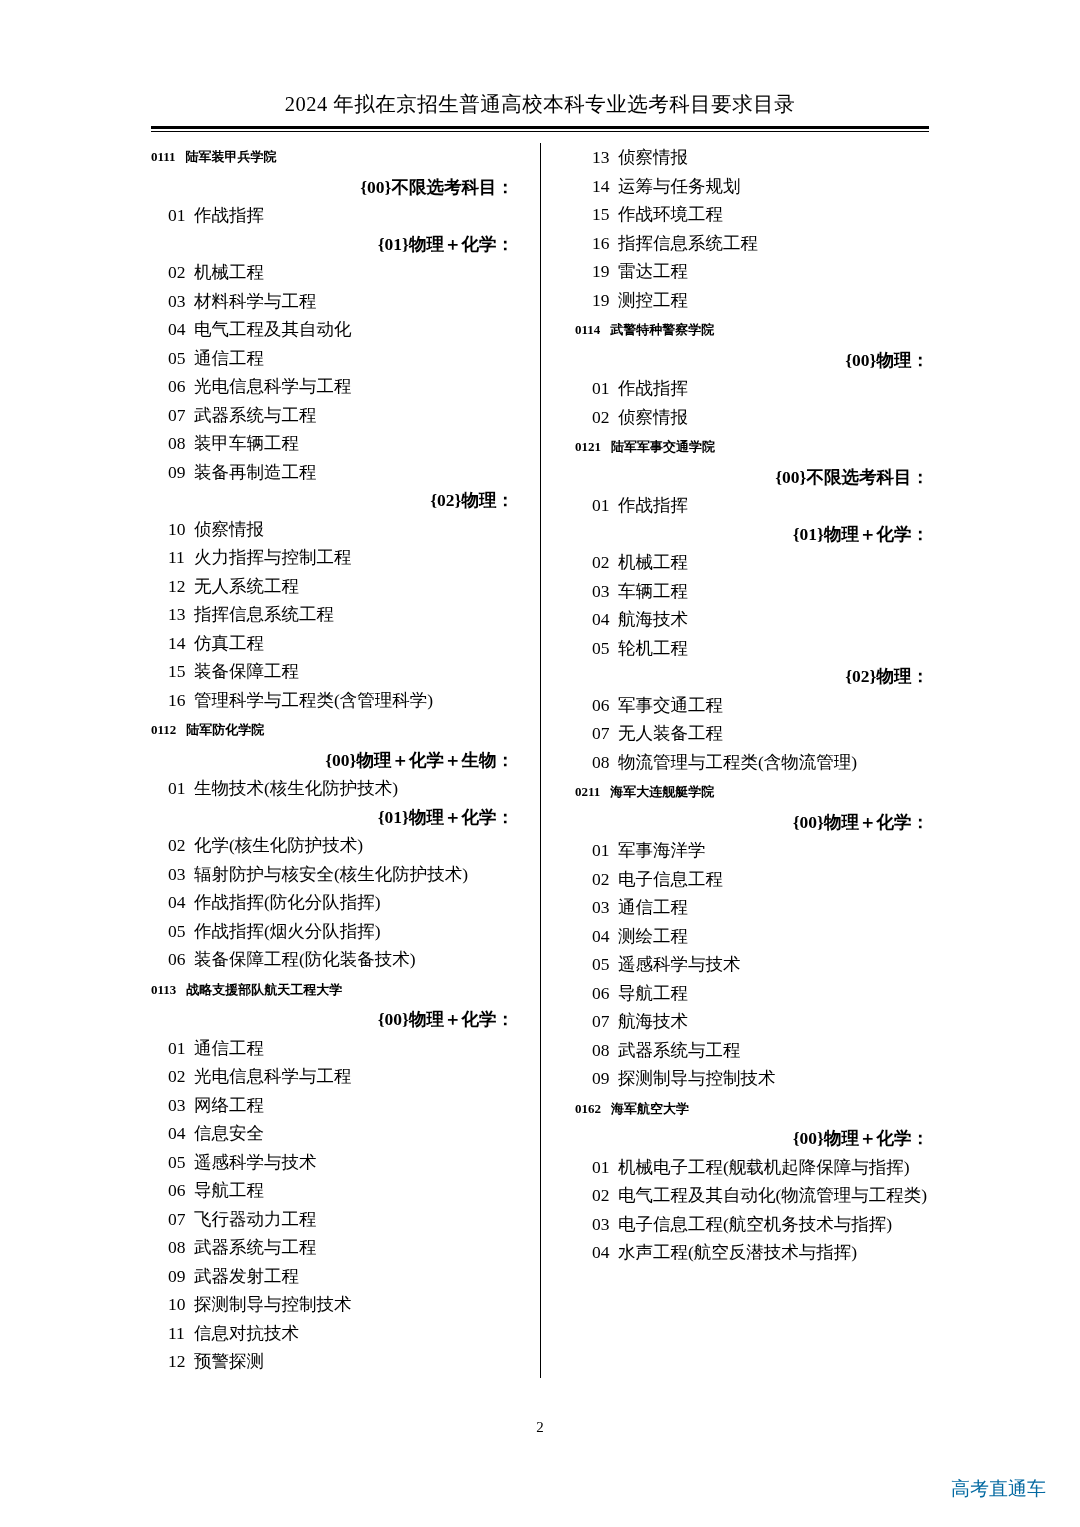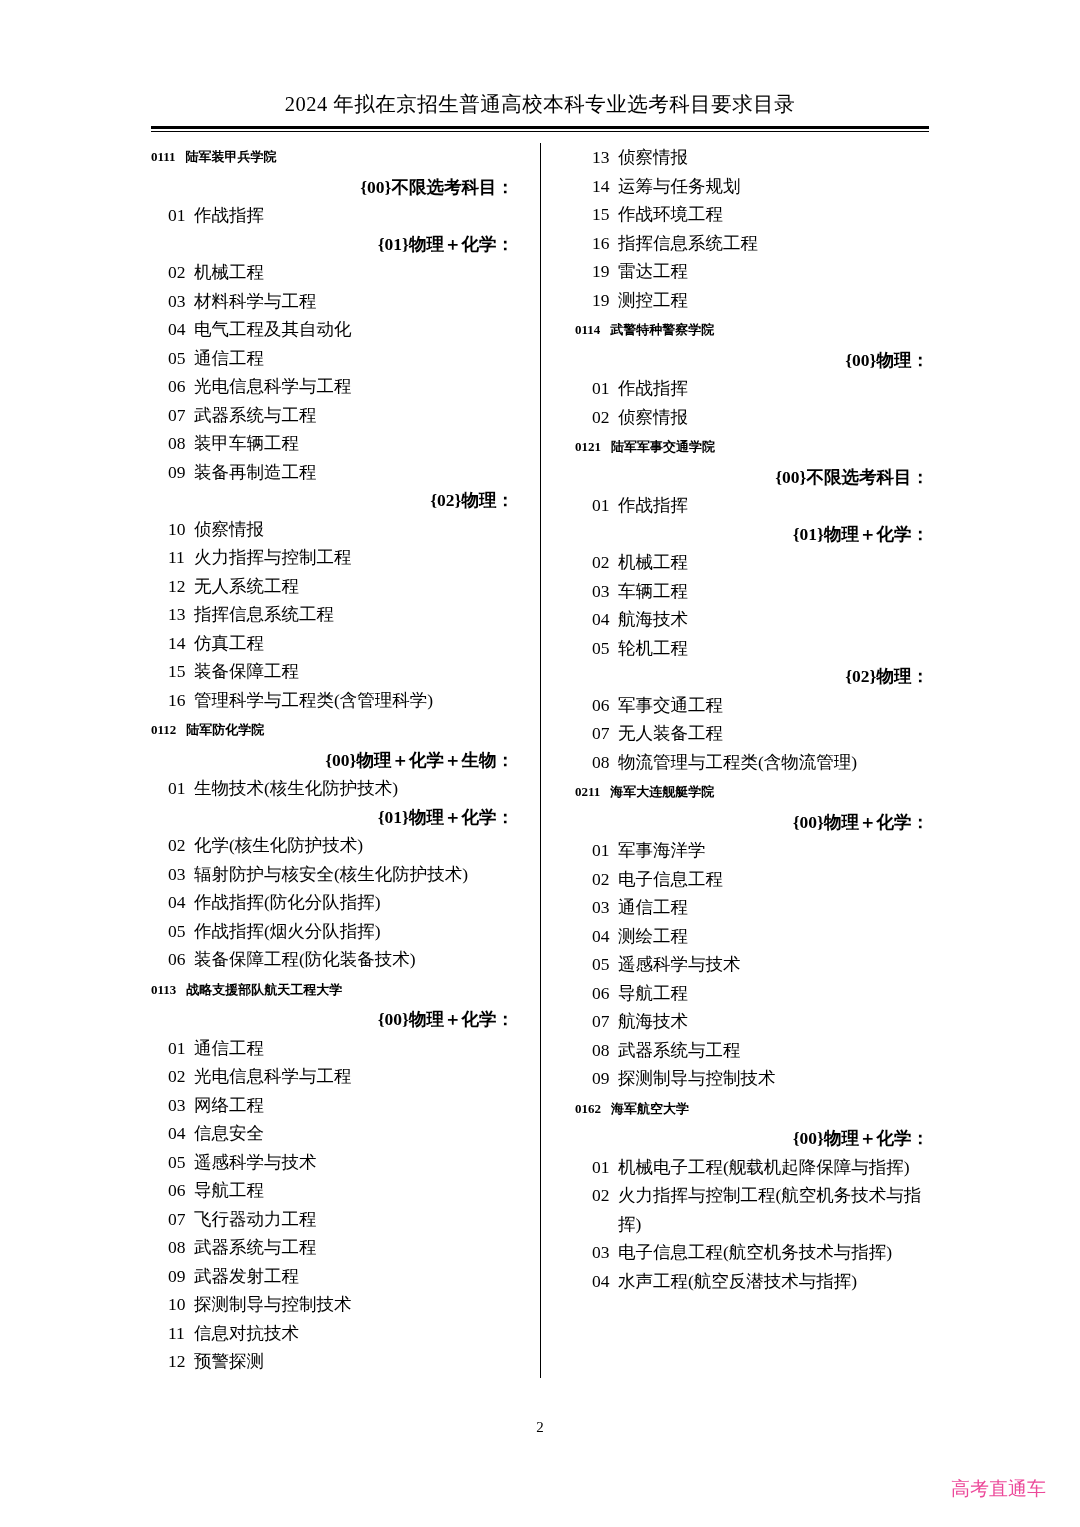--- a/index.html
+++ b/index.html
@@ -99,21 +99,21 @@
     right: 0;
     top: 1419px;
     text-align: center;
     font-size: 15px;
   }
   .watermark {
     position: absolute;
     right: 34px;
     top: 1476px;
     font-size: 19px;
-    color: #ec4899;
+    color: #0369a1;
     font-family: "Liberation Sans", sans-serif;
   }
 </style>
 </head>
 <body>
 
 <div class="page">
 
   <div class="doc-title">2024 年拟在京招生普通高校本科专业选考科目要求目录</div>
   <div class="title-rule"></div>
@@ -391,21 +391,21 @@
         </div>
         <div class="block spaced">
           <div class="school"><span class="code">0162</span><span>海军航空大学</span></div>
           <div class="group">{00}物理＋化学：</div>
           <div class="major">
             <span class="num">01</span>
             <span class="name">机械电子工程(舰载机起降保障与指挥)</span>
           </div>
           <div class="major">
             <span class="num">02</span>
-            <span class="name">火力指挥与控制工程(航空机务技术与指挥)</span>
+            <span class="name">电气工程及其自动化(物流管理与工程类)</span>
           </div>
           <div class="major">
             <span class="num">03</span>
             <span class="name">电子信息工程(航空机务技术与指挥)</span>
           </div>
           <div class="major">
             <span class="num">04</span>
             <span class="name">水声工程(航空反潜技术与指挥)</span>
           </div>
         </div>

